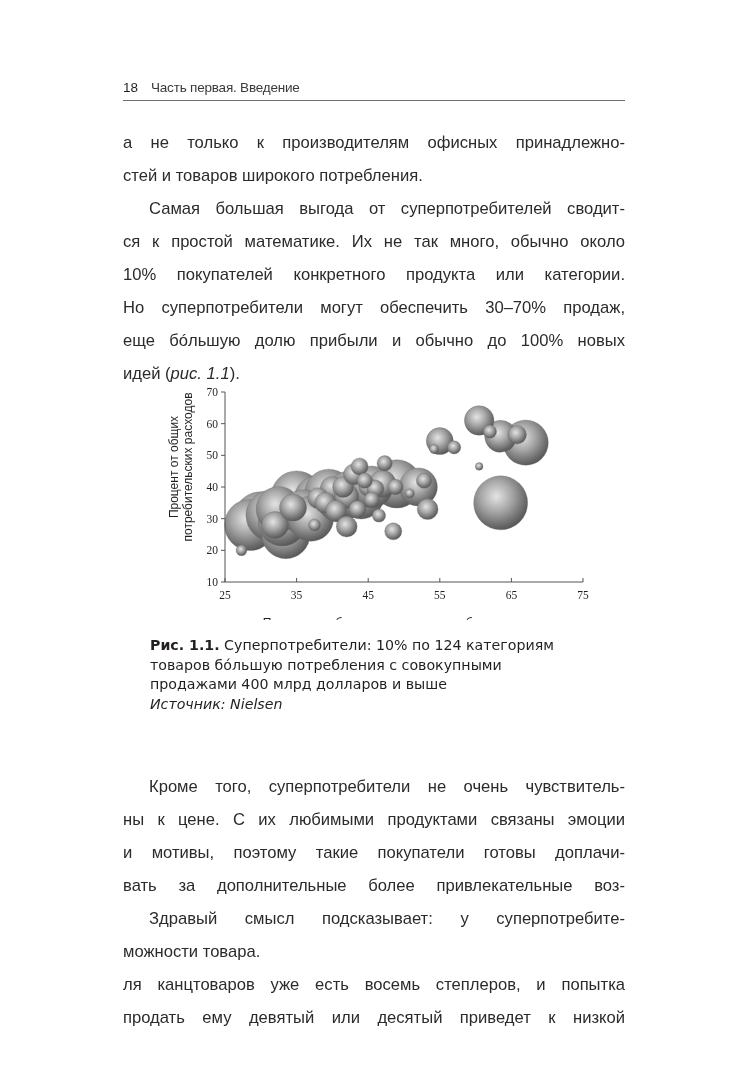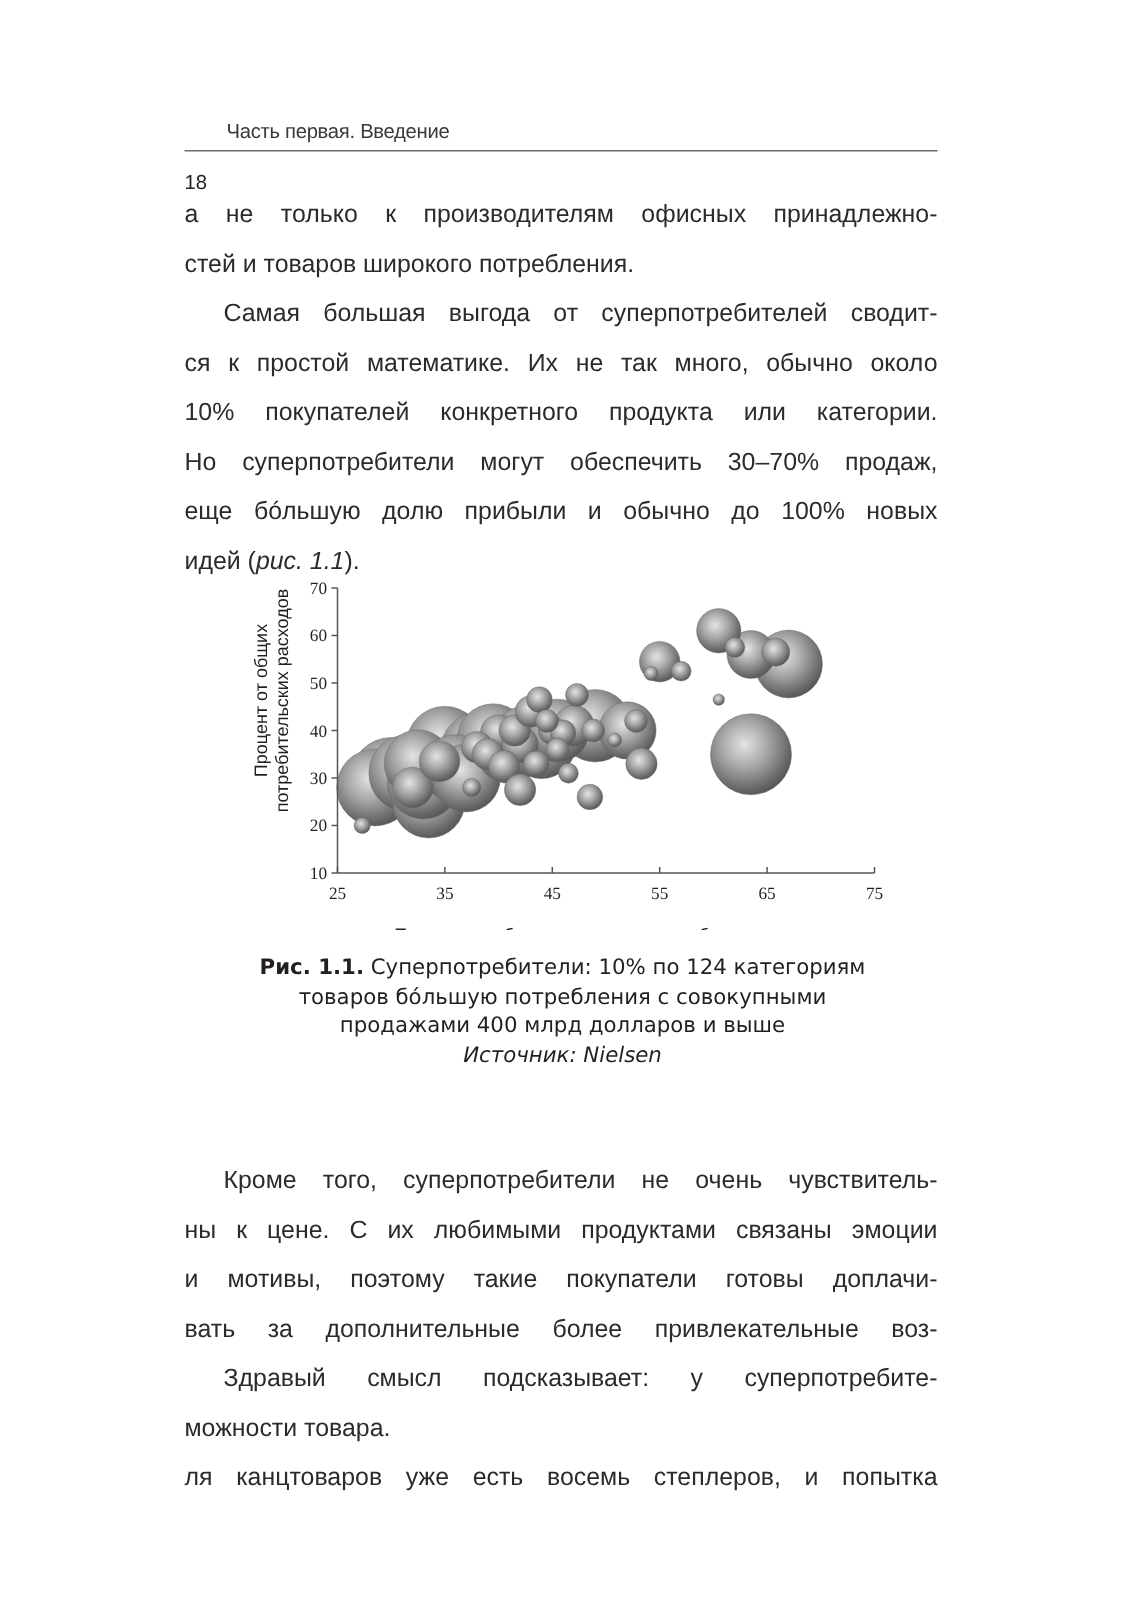--- a/index.html
+++ b/index.html
@@ -1,27 +1,27 @@
 <!DOCTYPE html>
 <html><head>
 <meta charset="utf-8">
 <style>
   html, body { margin: 0; padding: 0; background: #ffffff; }
   body { width: 750px; height: 1080px; position: relative; overflow: hidden; color: #231f20; }
   .running-head { position: absolute; left: 123px; top: 76px; width: 502px; height: 24px; border-bottom: 1px solid #6d6d6d; font-family: "Liberation Sans", sans-serif; font-size: 13.5px; color: #3a3a3a; }
-  .running-head .pg { position: absolute; left: 0; top: 4px; color: #231f20; margin-top: 34px; }
+  .running-head .pg { position: absolute; left: 0; top: 4px; color: #231f20; }
   .running-head .sec { position: absolute; left: 28px; top: 4px; letter-spacing: -0.2px; }
   .body-text { position: absolute; left: 123px; width: 502px; font-family: Liberation Sans, sans-serif; font-size: 16.6px; line-height: 33px; color: #2b2b2b; }
   .line { display: block; white-space: nowrap; text-align: justify; text-align-last: justify; }
   .line.last { text-align-last: left; }
   .line.indent { padding-left: 26px; }
   .p1 { top: 126px; }
   .p2 { top: 770px; }
   .chart { position: absolute; left: 160px; top: 375px; width: 440px; height: 245px; }
-  .caption { position: absolute; left: 150px; top: 636px; width: 450px; text-align: center; font-family: "DejaVu Sans", sans-serif; font-size: 14.2px; line-height: 19.5px; color: #231f20; }
+  .caption { position: absolute; left: 150px; top: 636px; width: 450px; font-family: "DejaVu Sans", sans-serif; font-size: 14.2px; line-height: 19.5px; color: #231f20; }
   .caption .lbl { font-weight: bold; }
   .caption .src { font-style: italic; }
   .emph { font-style: italic; }
 </style>
 </head>
 <body>
 
 <div class="running-head">
   <span class="pg">18</span>
   <span class="sec">Часть первая. Введение</span>
@@ -149,13 +149,14 @@
 </div>
 
 <div class="body-text p2">
   <span class="line indent">Кроме того, суперпотребители не очень чувствитель-</span>
   <span class="line">ны к цене. С их любимыми продуктами связаны эмоции</span>
   <span class="line">и мотивы, поэтому такие покупатели готовы доплачи-</span>
   <span class="line">вать за дополнительные более привлекательные воз-</span>
   <span class="line indent">Здравый смысл подсказывает: у суперпотребите-</span>
   <span class="line last">можности товара.</span>
   <span class="line">ля канцтоваров уже есть восемь степлеров, и попытка</span>
+  <span class="line">продать ему девятый или десятый приведет к низкой</span>
 </div>
 
 </body></html>

